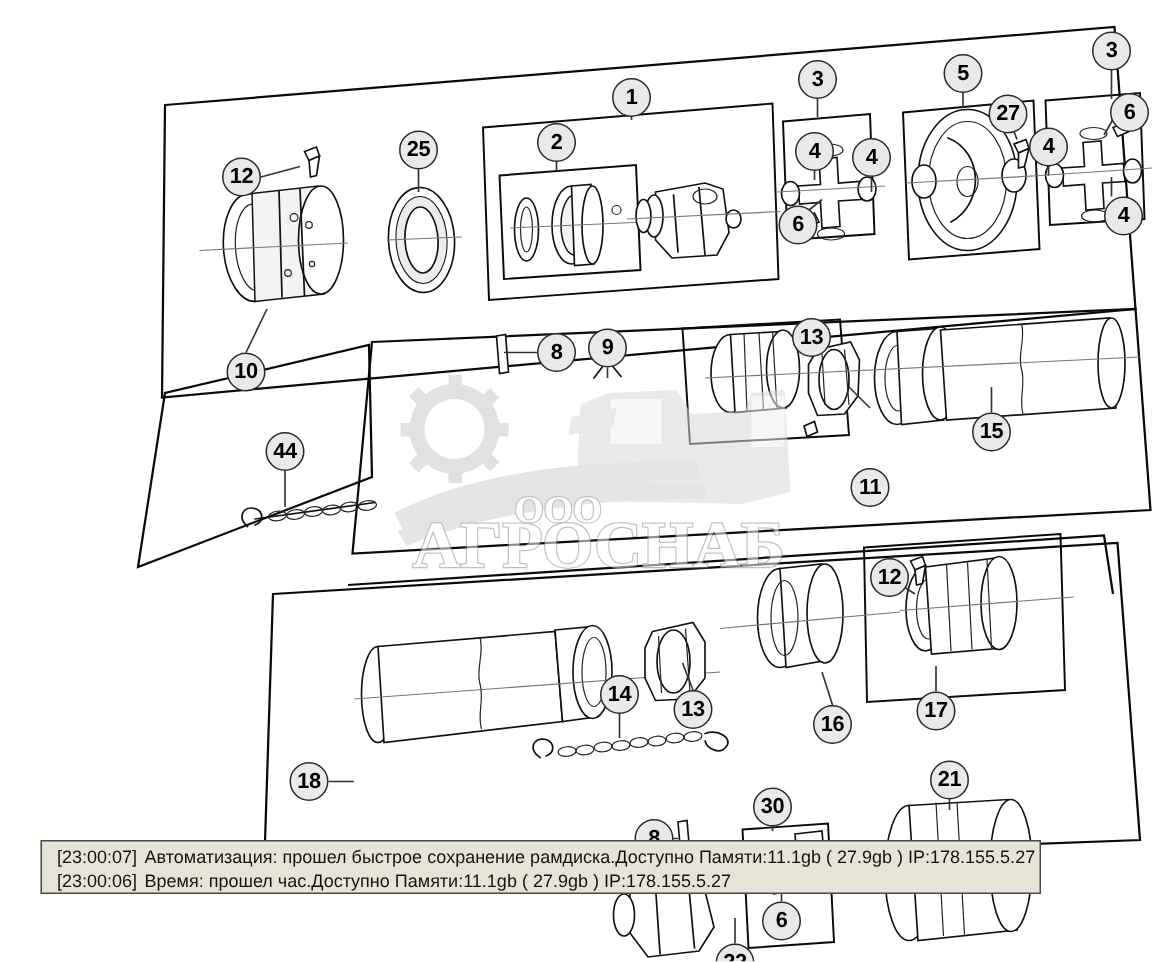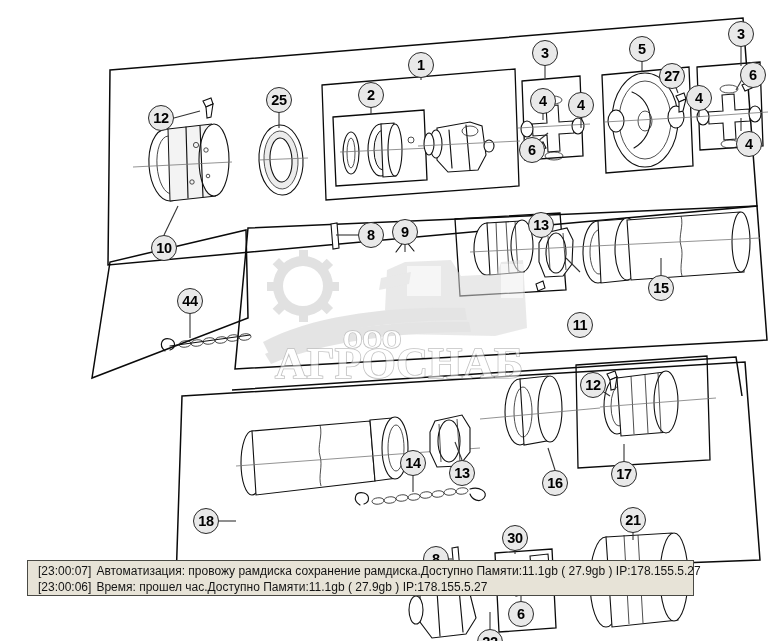--- a/index.html
+++ b/index.html
@@ -380,21 +380,21 @@
       <div class="callout" style="left: 620px; top: 507px;">21</div>
       <div class="callout" style="left: 477px; top: 629px;">22</div>
       <div class="callout" style="left: 266px; top: 87px;">25</div>
       <div class="callout" style="left: 177px; top: 288px;">44</div>
       <div class="callout" style="left: 659px; top: 63px;">27</div>
     </div>
 
   <div id="statusbar" style="background: rgb(231, 227, 215); border-color: rgb(74, 74, 69);">
     <div class="logline">
       <span class="ts">[23:00:07]</span>
-      <span>Автоматизация: провожу рамдиска сохранение рамдиска.Доступно Памяти:11.1gb  ( 27.9gb ) IP:178.155.5.27</span>
+      <span>Автоматизация: прошел быстрое сохранение рамдиска.Доступно Памяти:11.1gb  ( 27.9gb ) IP:178.155.5.27</span>
     </div>
     <div class="logline">
       <span class="ts">[23:00:06]</span>
       <span>Время: прошел час.Доступно Памяти:11.1gb  ( 27.9gb ) IP:178.155.5.27</span>
     </div>
   </div>
 
 </div>
 
 </body></html>

